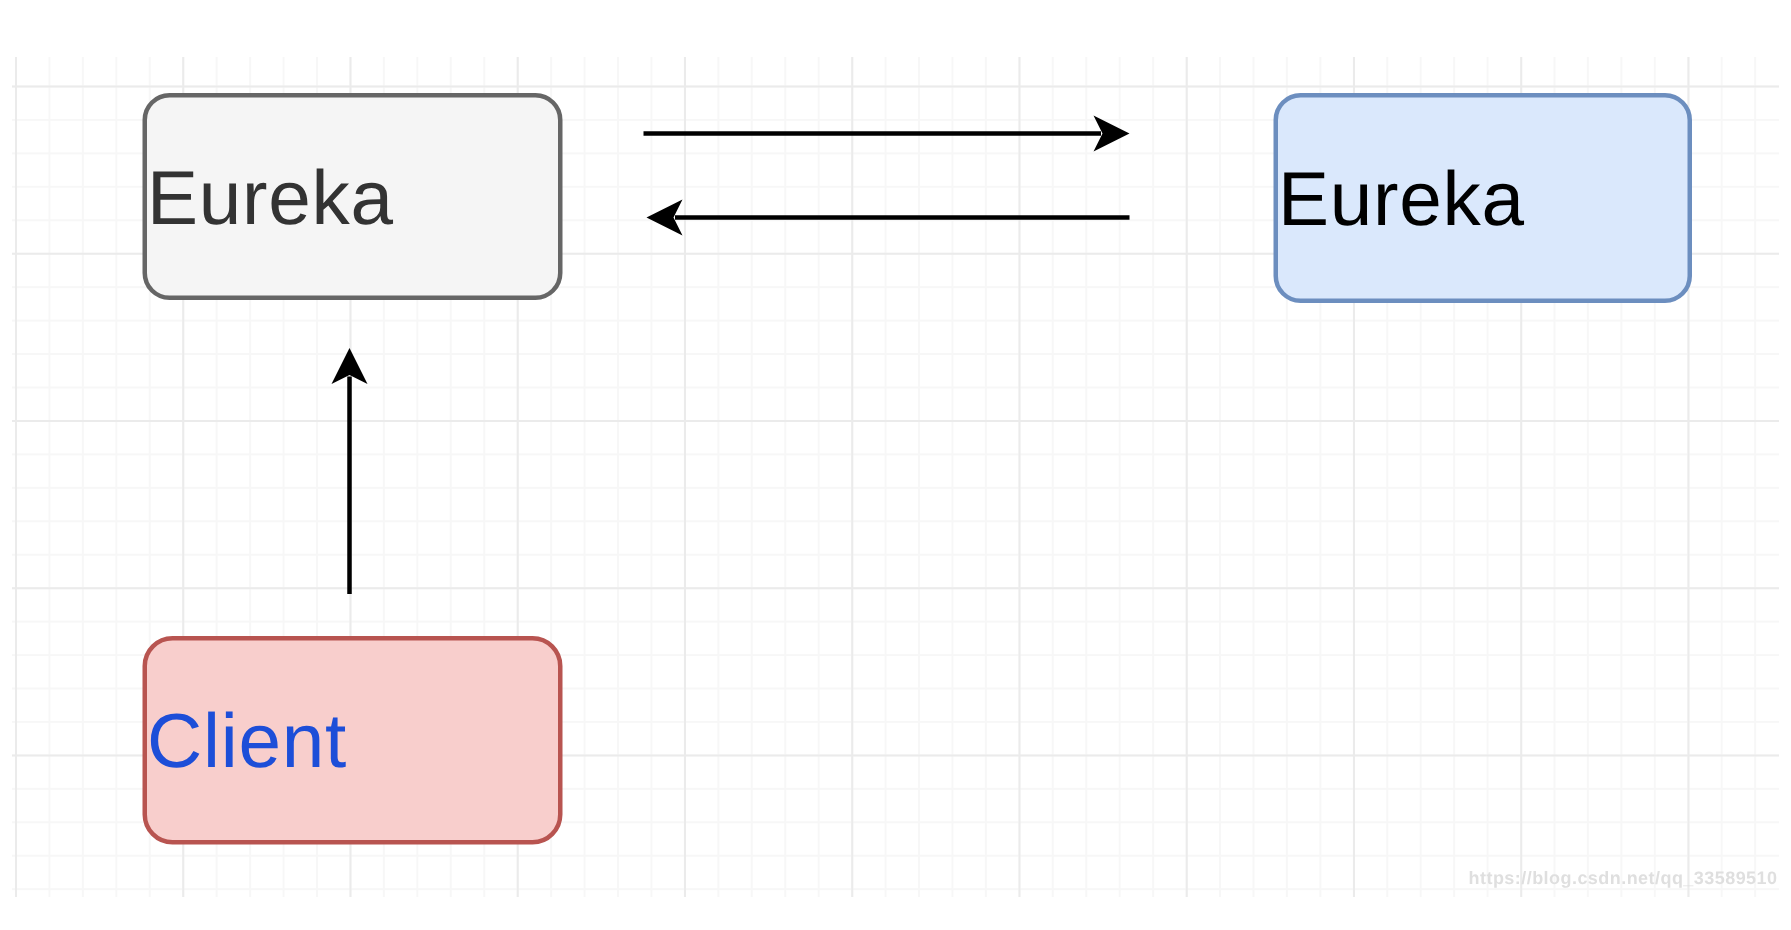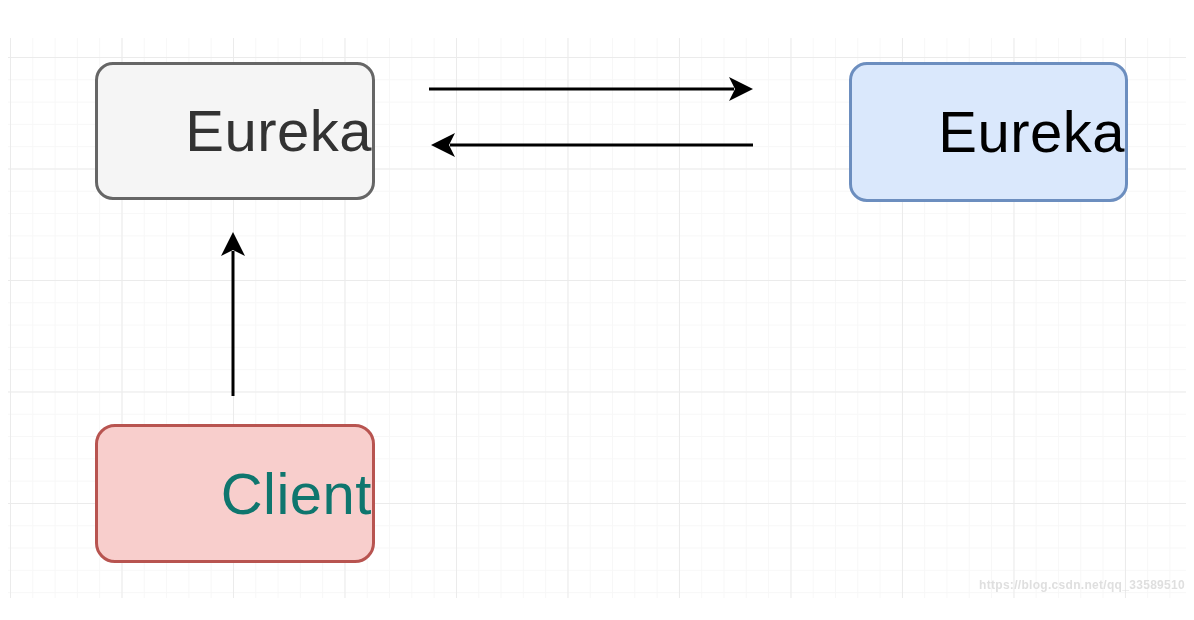--- a/index.html
+++ b/index.html
@@ -38,22 +38,22 @@
       0 19px,
       2px 0,
       -3.3px 19px;
   }
   .node {
     position: absolute;
     box-sizing: border-box;
     border-radius: 18px;
     display: flex;
     align-items: center;
-    justify-content: flex-end;
-    font-size: 58px;
+    justify-content: flex-start;
+    font-size: 51px;
     color: #1a1a1a;
     letter-spacing: 0.5px;
     line-height: 1;
   }
   .node-eureka-left {
     left: 95px;
     top: 62px;
     width: 280px;
     height: 138px;
     background: #f5f5f5;
@@ -70,21 +70,21 @@
     color: #000000;
   }
   .node-client {
     left: 95px;
     top: 424px;
     width: 280px;
     height: 139px;
     background: #f8cecc;
     border: 3px solid #b85450;
     border-radius: 20px;
-    color: #0f766e;
+    color: #1d4ed8;
   }
   .edges {
     position: absolute;
     left: 0;
     top: 0;
     width: 1194px;
     height: 620px;
     pointer-events: none;
   }
   .watermark {

